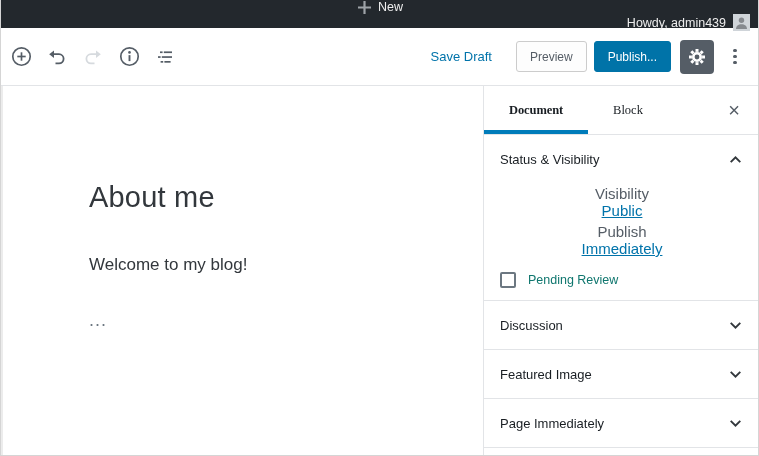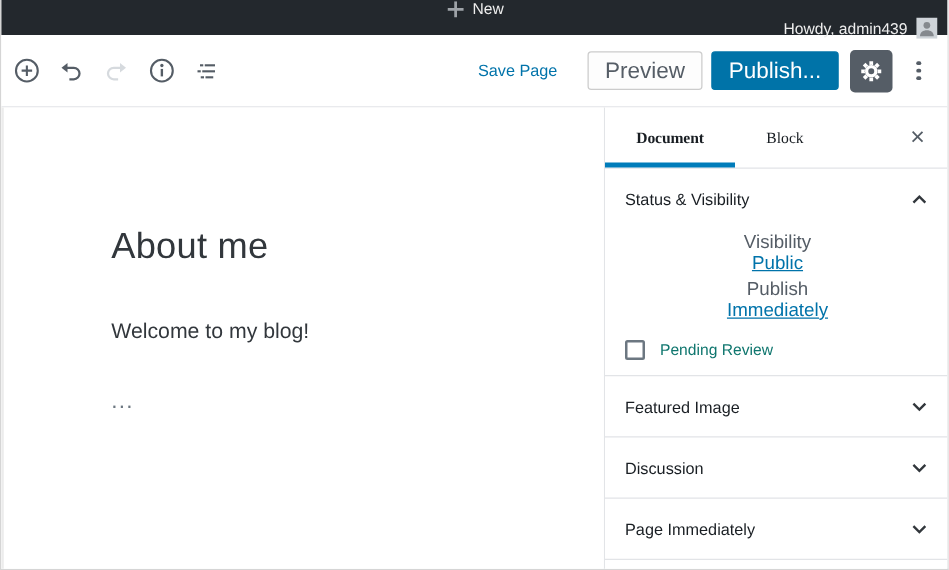--- a/index.html
+++ b/index.html
@@ -27,21 +27,21 @@
   .icon-btn {
     width:36px; height:36px; display:flex; align-items:center; justify-content:center;
     background:transparent; border:none; cursor:pointer;
   }
   .tools-right { margin-left:auto; display:flex; align-items:center; }
   .link-btn {
     color:#0073aa; font-size:13px; background:none; border:none; cursor:pointer;
     margin-right:24px; font-family:inherit;
   }
   .btn {
-    height:31px; border-radius:3px; font-size:18px; cursor:pointer; font-family:inherit;
+    height:31px; border-radius:3px; font-size:12px; cursor:pointer; font-family:inherit;
     display:inline-flex; align-items:center; padding:0 13px;
   }
   .btn-secondary { background:#fdfdfd; border:1px solid #cccccc; color:#555d66; margin-right:7px; }
   .btn-primary  { background:#0073a8; border:1px solid #0073a8; color:#fff; margin-right:9px; }
   .gear-btn {
     width:34px; height:34px; border-radius:4px; background:#555d66; border:none;
     display:flex; align-items:center; justify-content:center; cursor:pointer; margin-right:10px;
   }
   .more-btn { width:22px; height:34px; background:none; border:none; cursor:pointer;
     display:flex; flex-direction:column; align-items:center; justify-content:center; gap:2.5px; }
@@ -159,21 +159,21 @@
               <rect x="8.8" y="4.4" width="8.2" height="1.7"></rect>
             <rect x="3" y="9.2" width="2.6" height="1.7"></rect>
               <rect x="6.8" y="9.2" width="10.2" height="1.7"></rect>
             <rect x="5.6" y="14" width="2.6" height="1.7"></rect>
               <rect x="9.4" y="14" width="6.2" height="1.7"></rect>
           </svg>
         </span>
       </button>
     </div>
     <div class="tools-right">
-      <button class="link-btn">Save Page</button>
+      <button class="link-btn">Save Draft</button>
       <button class="btn btn-secondary">Preview</button>
       <button class="btn btn-primary">Publish...</button>
       <button class="gear-btn">
         <span>
           <svg width="20" height="20" viewBox="0 0 20 20">
             <g stroke="#ffffff" stroke-width="3">
               <line x1="10" y1="2" x2="10" y2="18"></line>
               <line x1="2" y1="10" x2="18" y2="10"></line>
               <line x1="4.3" y1="4.3" x2="15.7" y2="15.7"></line>
               <line x1="15.7" y1="4.3" x2="4.3" y2="15.7"></line>
@@ -229,32 +229,32 @@
           <span class="row-link">Immediately</span>
         </div>
         <div class="checkbox-row">
           <span class="checkbox"></span>
           <span class="checkbox-label">Pending Review</span>
         </div>
       </div>
 
       <div class="panel">
         <div class="panel-header">
+          <span class="panel-title">Discussion</span>
+          <span>
+            <svg width="17" height="17" viewBox="0 0 16 16">
+                <polyline points="3.5,5.5 8,10 12.5,5.5" fill="none" stroke="#32373c" stroke-width="1.8"></polyline>
+              </svg>
+          </span>
+        </div>
+      </div>
+
+      <div class="panel">
+        <div class="panel-header">
           <span class="panel-title">Featured Image</span>
-          <span>
-            <svg width="17" height="17" viewBox="0 0 16 16">
-                <polyline points="3.5,5.5 8,10 12.5,5.5" fill="none" stroke="#32373c" stroke-width="1.8"></polyline>
-              </svg>
-          </span>
-        </div>
-      </div>
-
-      <div class="panel">
-        <div class="panel-header">
-          <span class="panel-title">Discussion</span>
           <span>
             <svg width="17" height="17" viewBox="0 0 16 16">
                 <polyline points="3.5,5.5 8,10 12.5,5.5" fill="none" stroke="#32373c" stroke-width="1.8"></polyline>
               </svg>
           </span>
         </div>
       </div>
 
       <div class="panel">
         <div class="panel-header">

